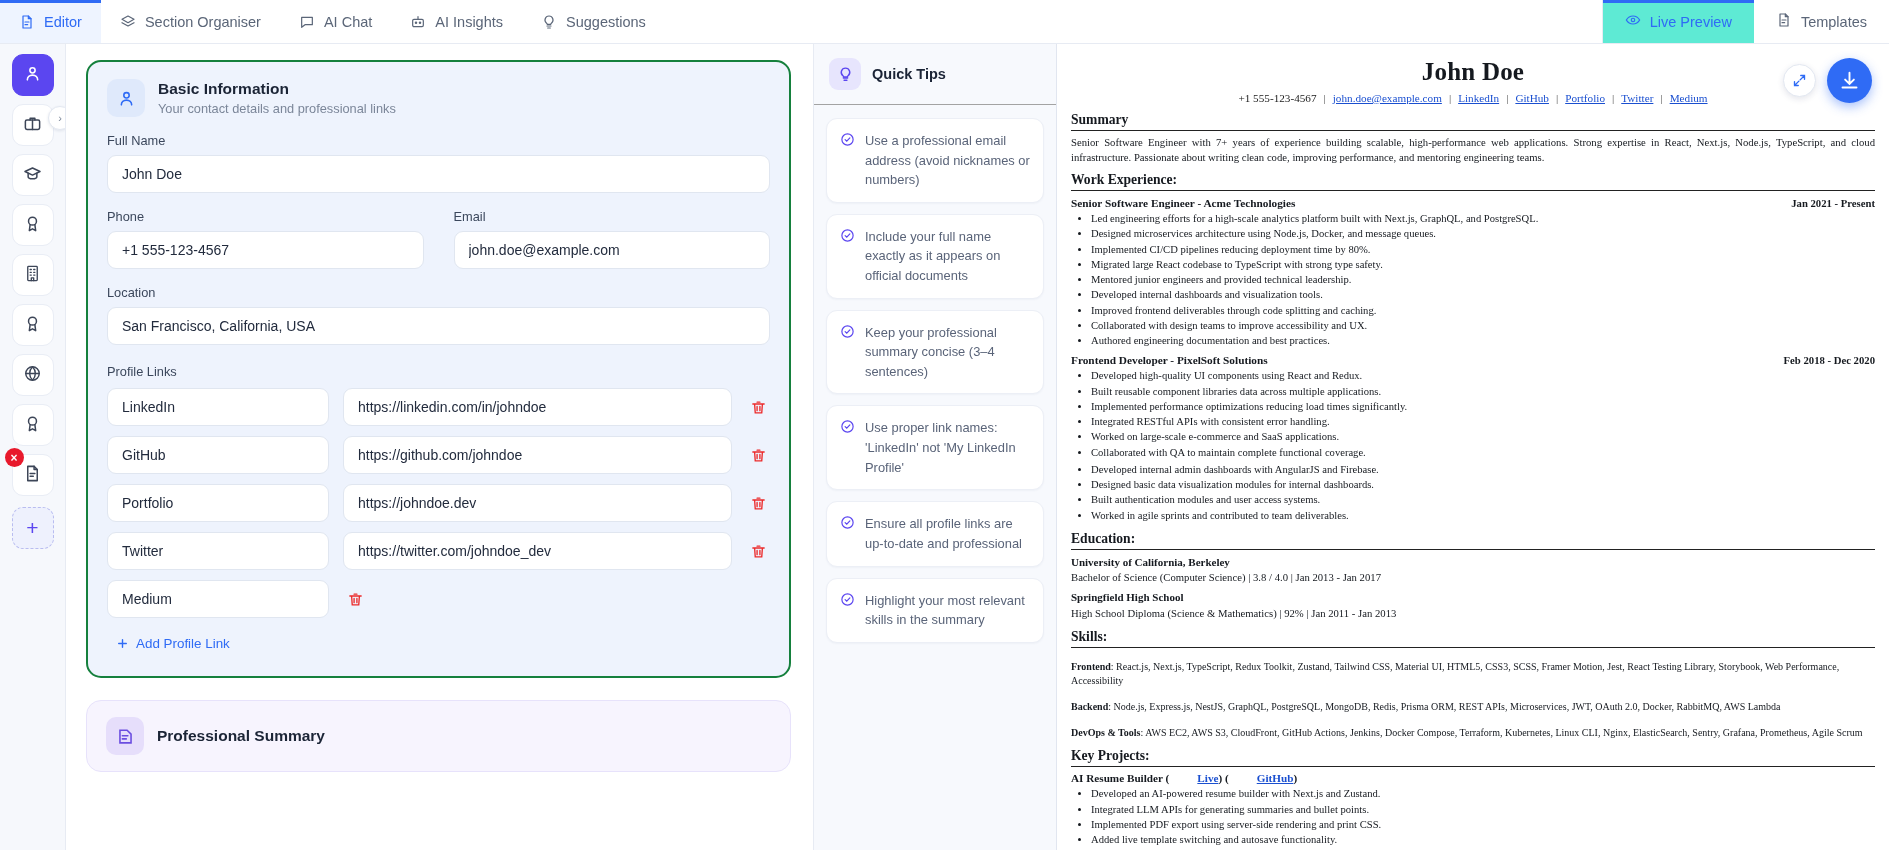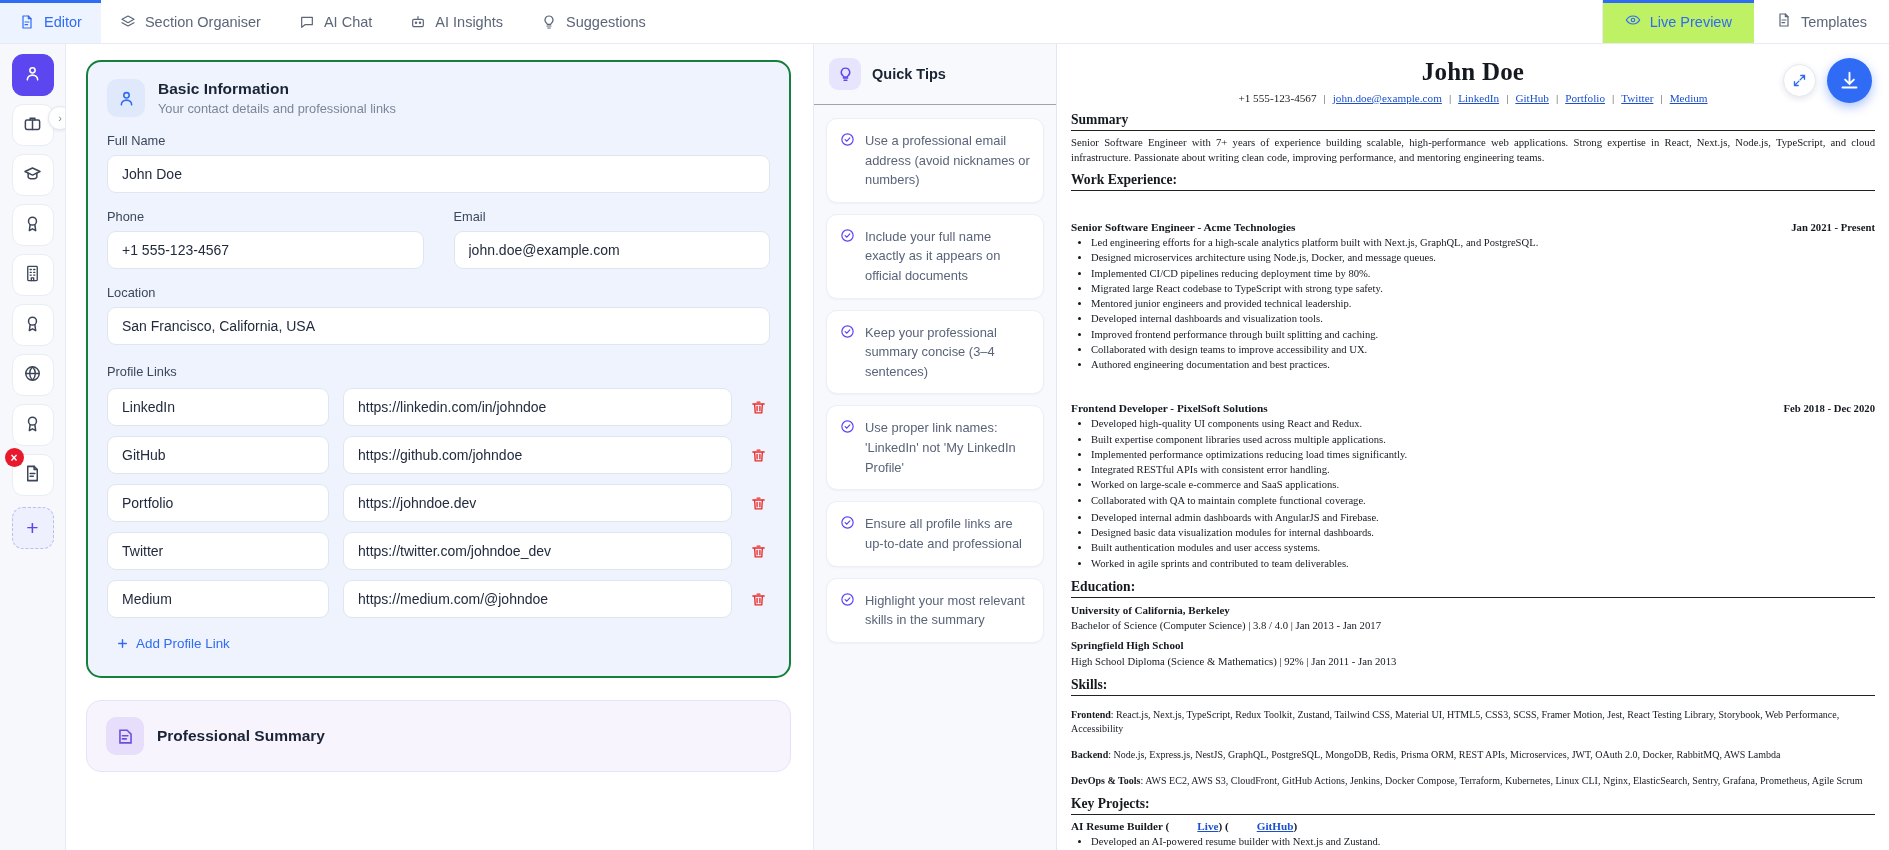--- a/index.html
+++ b/index.html
@@ -19,21 +19,21 @@
          font-size: 14.5px; color: #5b6678; cursor: pointer; position: relative;
          white-space: nowrap; }
   .tab.active { color: #2f6bf5; background: #eef4ff; }
   .tab.active::before { content: ""; position: absolute; left: 0; right: 0; top: 0;
          height: 2.5px; background: #2f6bf5; }
   .tab svg { flex: 0 0 auto; display: block; }
 
   .tabs-right { display: flex; align-items: stretch; border-left: 1px solid #e7ebf3; }
   .tab-r { display: flex; align-items: center; gap: 9px; padding: 0 22px; height: 100%;
            font-size: 14.5px; color: #5b6678; cursor: pointer; position: relative; }
-  .tab-r.active { color: #2f6bf5; background: #bef264; justify-content: center; }
+  .tab-r.active { color: #2f6bf5; background: #5eead4; justify-content: center; }
   .tab-r.active::before { content:""; position:absolute; left:0; right:0; top:0;
            height: 2.5px; background:#2f6bf5; }
 
   
   .body { flex: 1 1 auto; display: flex; min-height: 0; }
 
   
   .rail { width: 66px; flex: 0 0 66px; background: #f6f8fc; border-right: 1px solid #e7ebf3;
           padding-top: 10px; display: flex; flex-direction: column; align-items: center;
           gap: 8px; position: relative; overflow: hidden; }
@@ -114,21 +114,21 @@
   .r-name { text-align: center; font-size: 25px; font-weight: bold; letter-spacing: .2px;
             margin-top: 4px; }
   .r-contact { text-align: center; font-size: 11.2px; margin-top: 6px; color: #1a1a1a; }
   .r-contact a { color: #1a4fd0; text-decoration: underline; }
   .r-contact .sep { color: #555; padding: 0 7px; }
   .r-h { font-size: 13.6px; font-weight: bold; margin-top: 8px;
          border-bottom: 1.3px solid #222; padding-bottom: 2px; }
   .r-p { font-size: 10.7px; line-height: 1.36; text-align: justify; margin-top: 4px; }
   .r-job { display: flex; justify-content: space-between; align-items: baseline;
            margin-top: 6px; }
-  .r-job b { font-size: 11.3px; margin-top: 24px; }
+  .r-job b { font-size: 11.3px; }
   .r-job span { font-size: 10.7px; font-weight: bold; }
   .r-ul { margin: 2px 0 0 20px; }
   .r-ul li { font-size: 10.6px; line-height: 1.44; }
   .r-edu b { font-size: 11px; display: block; margin-top: 5px; }
   .r-edu div { font-size: 10.7px; line-height: 1.4; }
   .r-sk { font-size: 10px; line-height: 1.42; margin-top: 12px; }
   .r-sk b { font-weight: bold; }
   .r-proj { margin-top: 5px; }
   .r-proj .pt { font-size: 11.2px; font-weight: bold; }
   .r-proj .pt a { color: #1a4fd0; text-decoration: underline; font-weight: bold; padding-left: 28px; }
@@ -350,21 +350,20 @@
               <input class="inp url" value="https://twitter.com/johndoe_dev" style="">
               <span class="trash">
                 <svg width="17" height="17" viewBox="0 0 24 24" fill="none" stroke="#ec2a2a" stroke-width="1.9" stroke-linecap="round">
                   <path d="M4 7h16M10 4.5h4M6.5 7l.9 12.5h9.2L17.5 7"></path>
                   <path d="M10 10.5v6M14 10.5v6"></path>
                 </svg>
               </span>
             </div>
             <div class="link-row">
               <input class="inp name" value="Medium" style="">
-              <input class="inp url" value="https://medium.com/@johndoe" style="">
               <span class="trash">
                 <svg width="17" height="17" viewBox="0 0 24 24" fill="none" stroke="#ec2a2a" stroke-width="1.9" stroke-linecap="round">
                   <path d="M4 7h16M10 4.5h4M6.5 7l.9 12.5h9.2L17.5 7"></path>
                   <path d="M10 10.5v6M14 10.5v6"></path>
                 </svg>
               </span>
             </div>
           </div>
 
         <div class="addlink">
@@ -468,33 +467,33 @@
                 <b>Senior Software Engineer - Acme Technologies</b>
                 <span>Jan 2021 - Present</span>
               </div>
               <ul class="r-ul">
                 <li>Led engineering efforts for a high-scale analytics platform built with Next.js, GraphQL, and PostgreSQL.</li>
                 <li>Designed microservices architecture using Node.js, Docker, and message queues.</li>
                 <li>Implemented CI/CD pipelines reducing deployment time by 80%.</li>
                 <li>Migrated large React codebase to TypeScript with strong type safety.</li>
                 <li>Mentored junior engineers and provided technical leadership.</li>
                 <li>Developed internal dashboards and visualization tools.</li>
-                <li>Improved frontend performance through built splitting and caching.</li>
+                <li>Improved frontend deliverables through code splitting and caching.</li>
                 <li>Collaborated with design teams to improve accessibility and UX.</li>
                 <li>Authored engineering documentation and best practices.</li>
               </ul>
             </div>
             <div>
               <div class="r-job">
                 <b>Frontend Developer - PixelSoft Solutions</b>
                 <span>Feb 2018 - Dec 2020</span>
               </div>
               <ul class="r-ul">
                 <li>Developed high-quality UI components using React and Redux.</li>
-                <li>Built expertise component libraries used across multiple applications.</li>
+                <li>Built reusable component libraries data across multiple applications.</li>
                 <li>Implemented performance optimizations reducing load times significantly.</li>
                 <li>Integrated RESTful APIs with consistent error handling.</li>
                 <li>Worked on large-scale e-commerce and SaaS applications.</li>
                 <li>Collaborated with QA to maintain complete functional coverage.</li>
               </ul>
             </div>
             <div>
               <ul class="r-ul">
                 <li>Developed internal admin dashboards with AngularJS and Firebase.</li>
                 <li>Designed basic data visualization modules for internal dashboards.</li>

